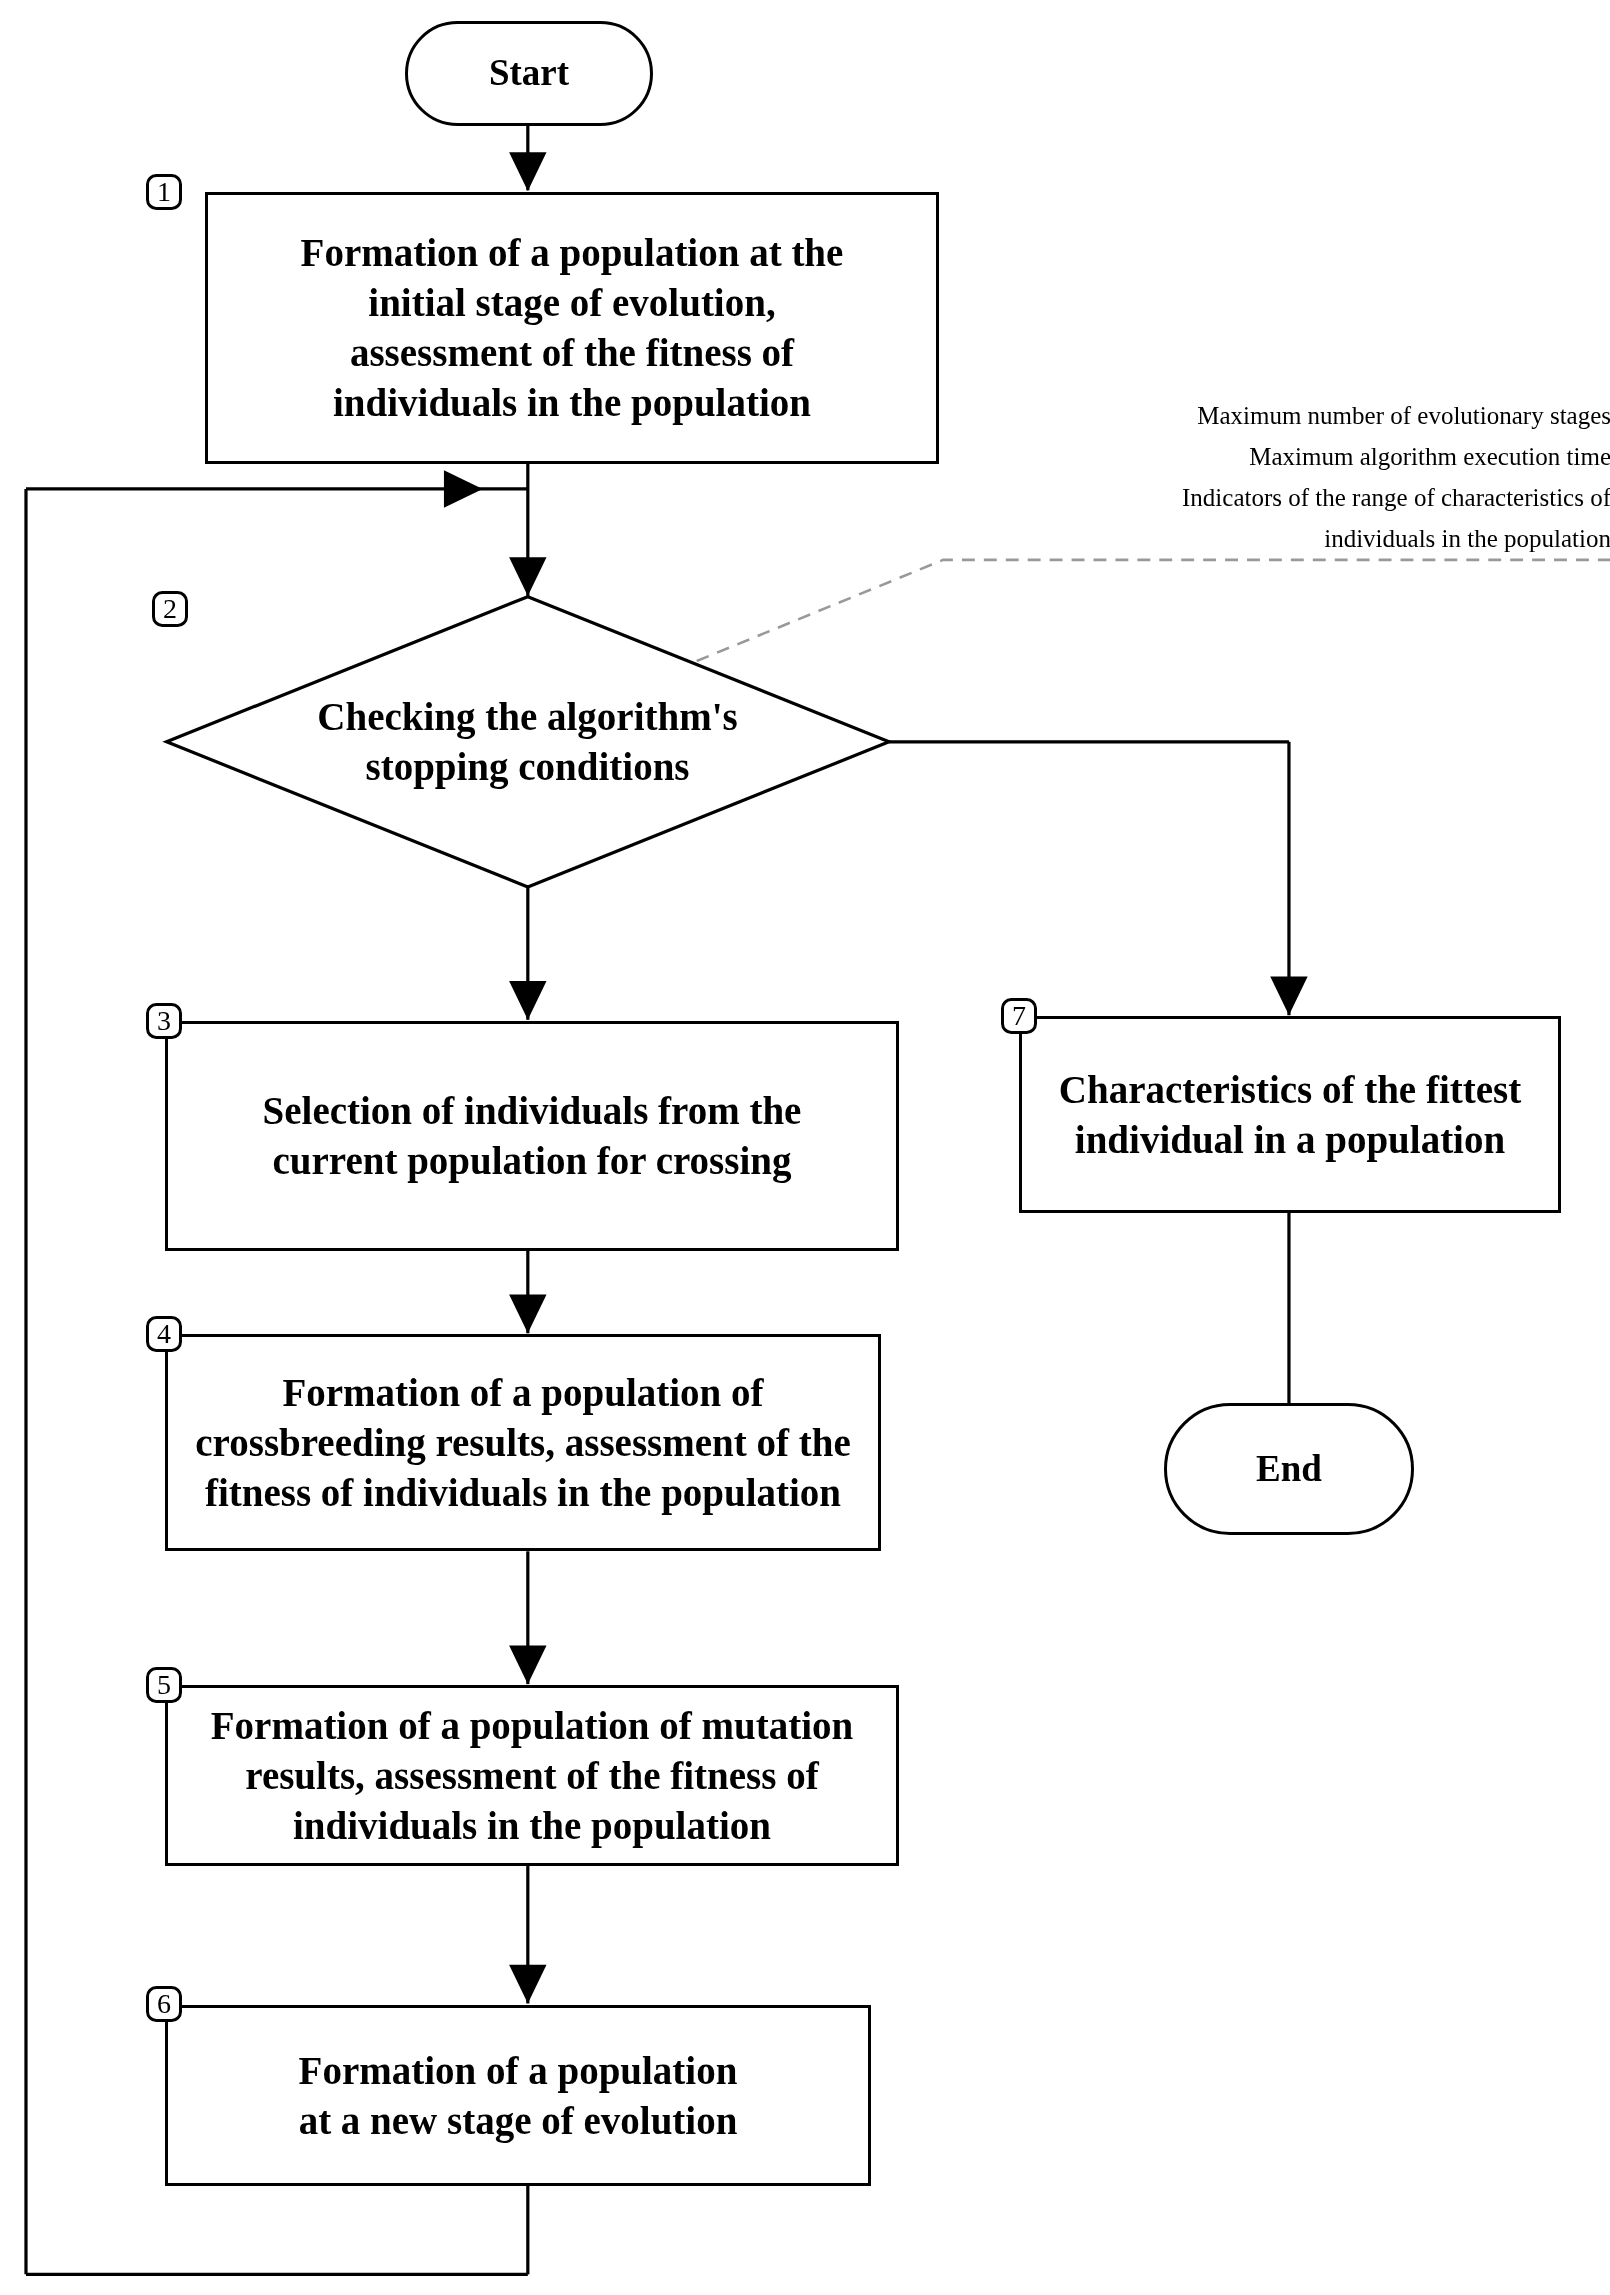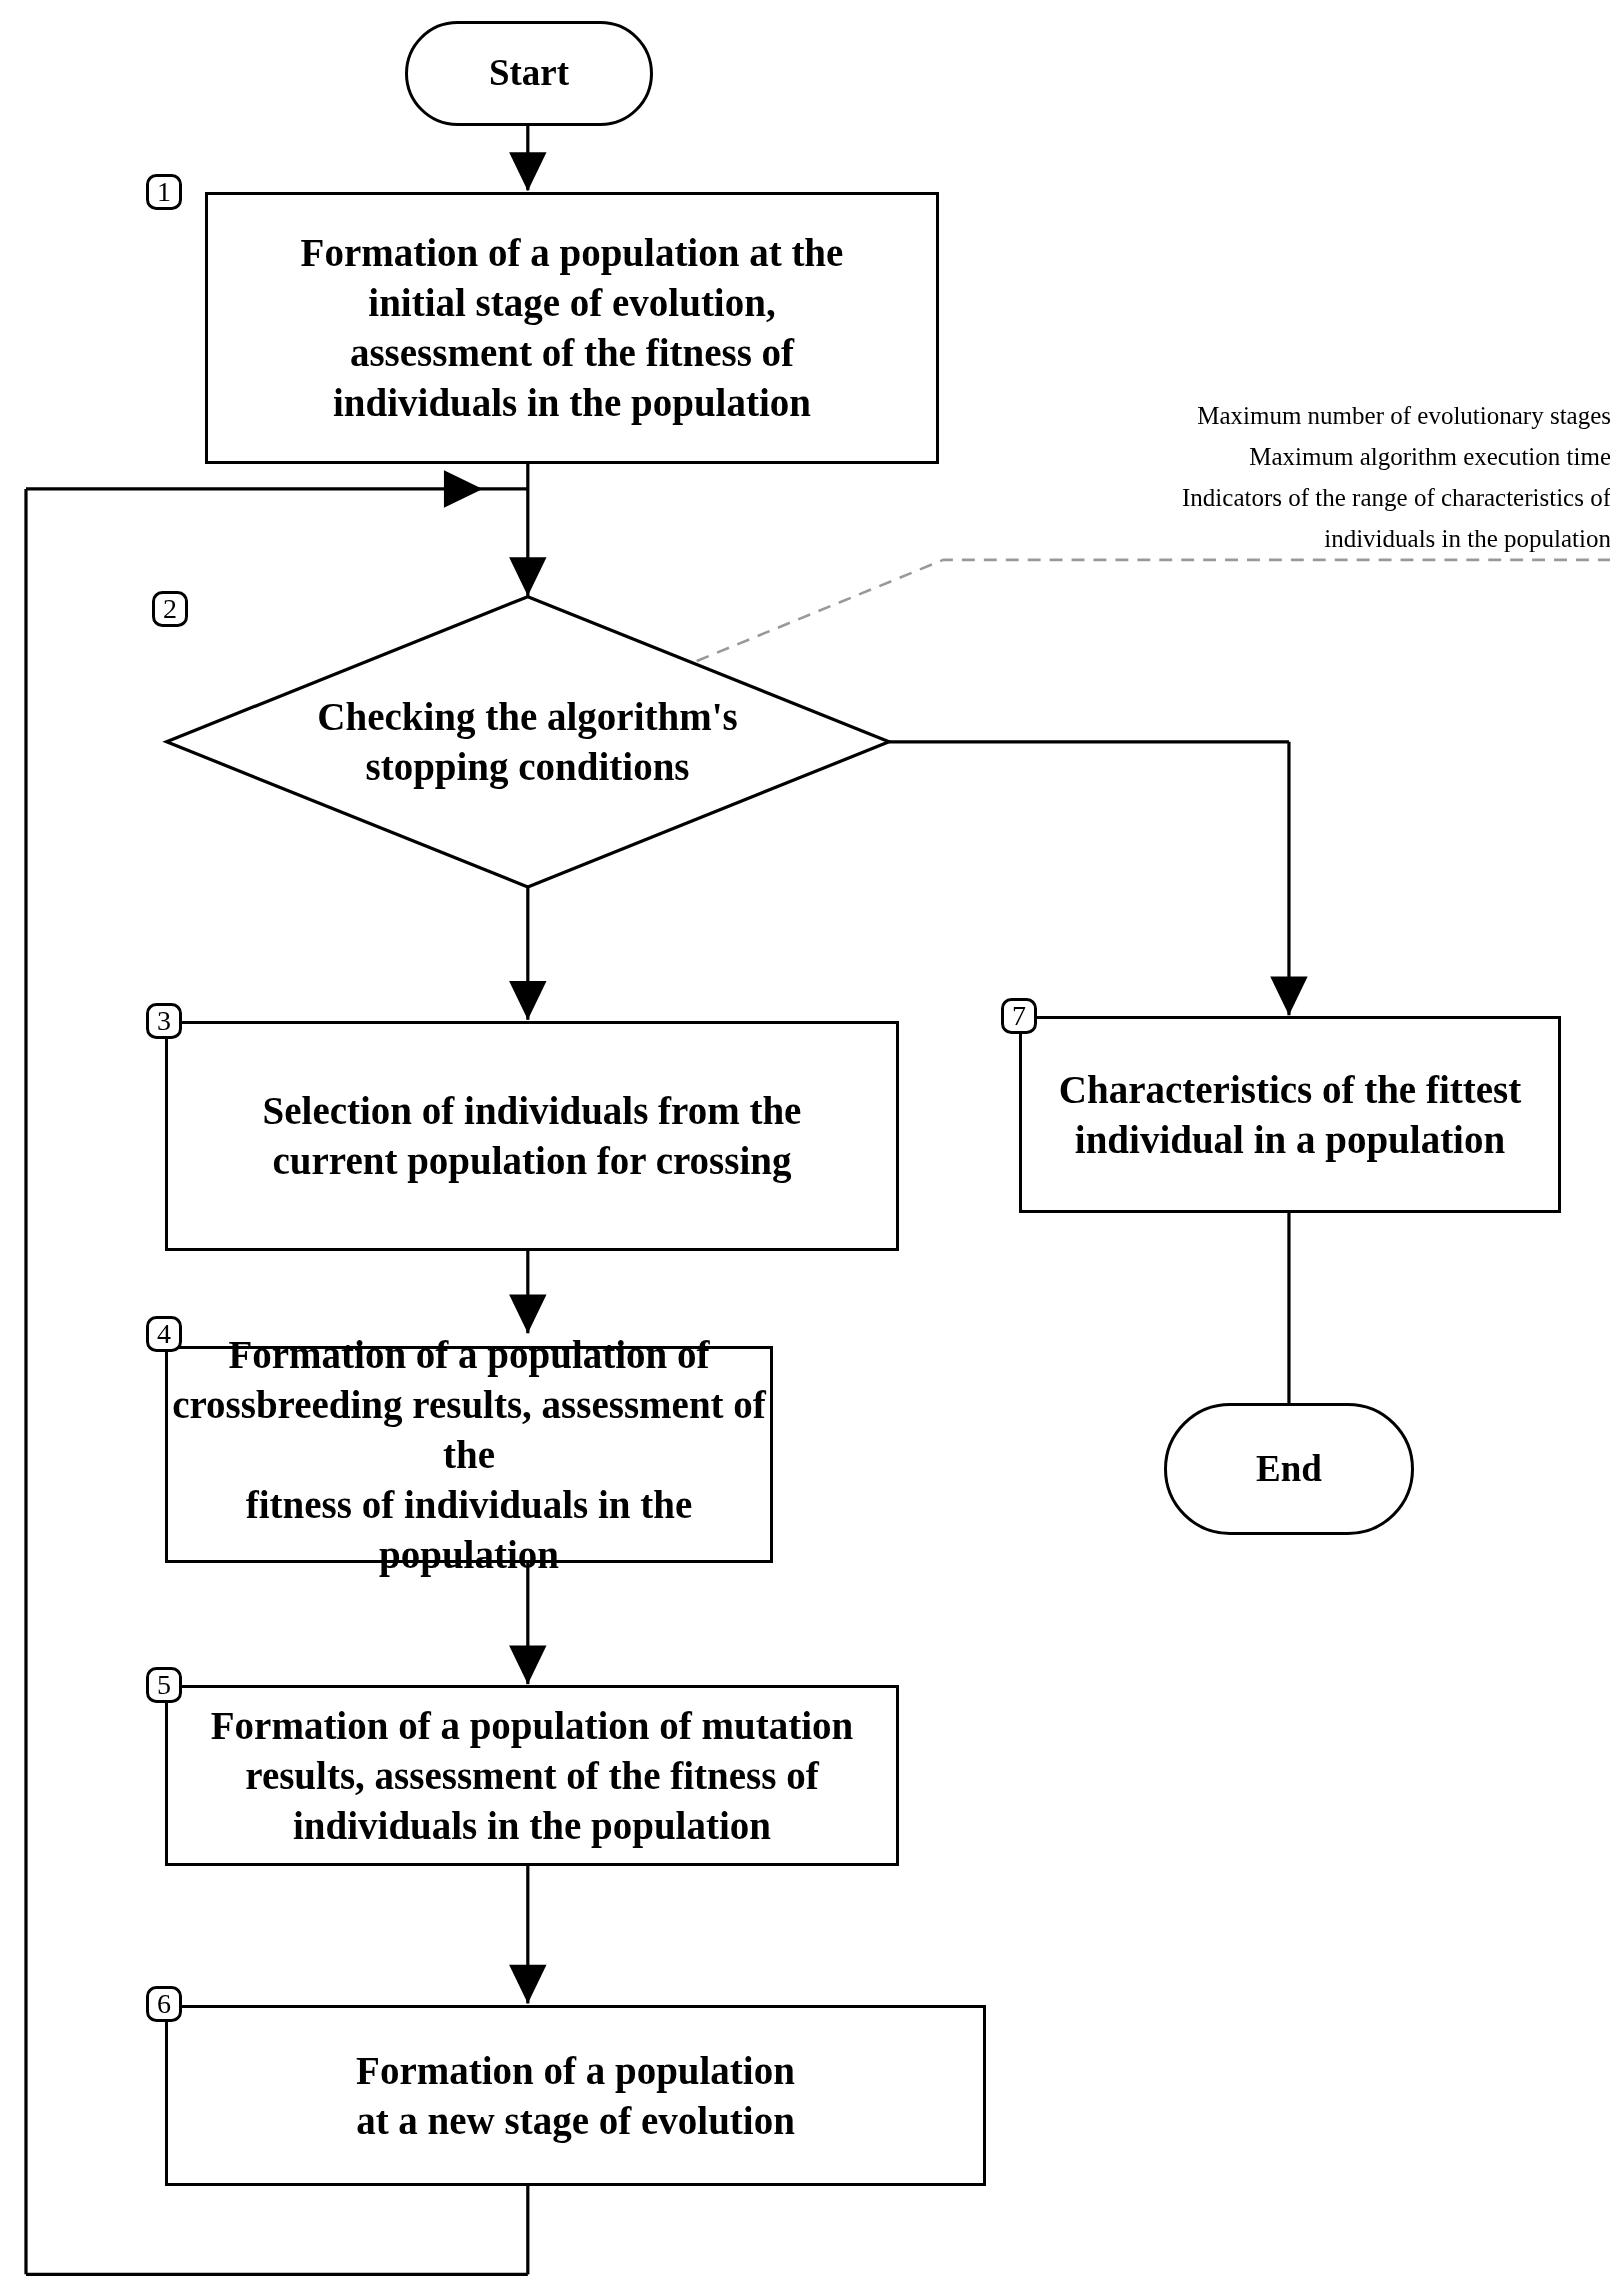--- a/index.html
+++ b/index.html
@@ -45,23 +45,23 @@
   .annotation{
     position:absolute;z-index:2;
     font-size:25px;line-height:41px;
     white-space:pre-line;text-align:right;font-weight:normal;
   }
 
   [data-name="terminal-start"]{left:405px;top:20.6px;width:248px;height:105px;}
   [data-name="process-box-1"]{left:165px;top:192px;width:734px;height:272px;margin-left:40px;}
   [data-name="decision-label"]{left:205px;top:641px;width:645px;height:201px;}
   [data-name="process-box-3"]{left:165px;top:1021px;width:734px;height:230px;}
-  [data-name="process-box-4"]{left:165px;top:1334px;width:608px;height:217px;margin-top:12px;}
+  [data-name="process-box-4"]{left:165px;top:1334px;width:716px;height:217px;}
   [data-name="process-box-5"]{left:165px;top:1685px;width:734px;height:181px;}
-  [data-name="process-box-6"]{left:165px;top:2005px;width:821px;height:181px;}
+  [data-name="process-box-6"]{left:165px;top:2005px;width:706px;height:181px;}
   [data-name="process-box-7"]{left:1019px;top:1016px;width:542px;height:197px;}
   [data-name="terminal-end"]{left:1164px;top:1403px;width:250px;height:132px;}
   [data-name="annotation-note"]{left:953px;top:395px;width:658px;}
 
   [data-name="badge-1"]{left:146px;top:174px;}
   [data-name="badge-2"]{left:152px;top:591px;}
   [data-name="badge-3"]{left:146px;top:1003px;}
   [data-name="badge-4"]{left:146px;top:1316px;}
   [data-name="badge-5"]{left:146px;top:1667px;}
   [data-name="badge-6"]{left:146px;top:1986px;}

